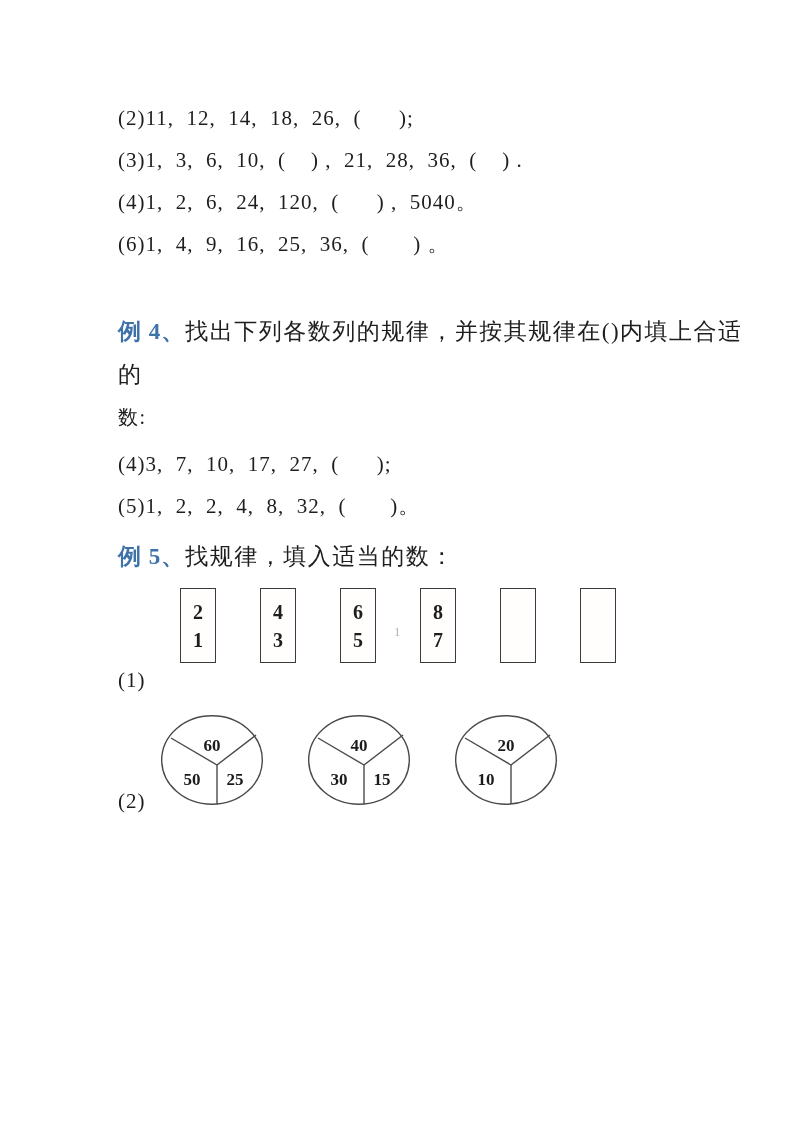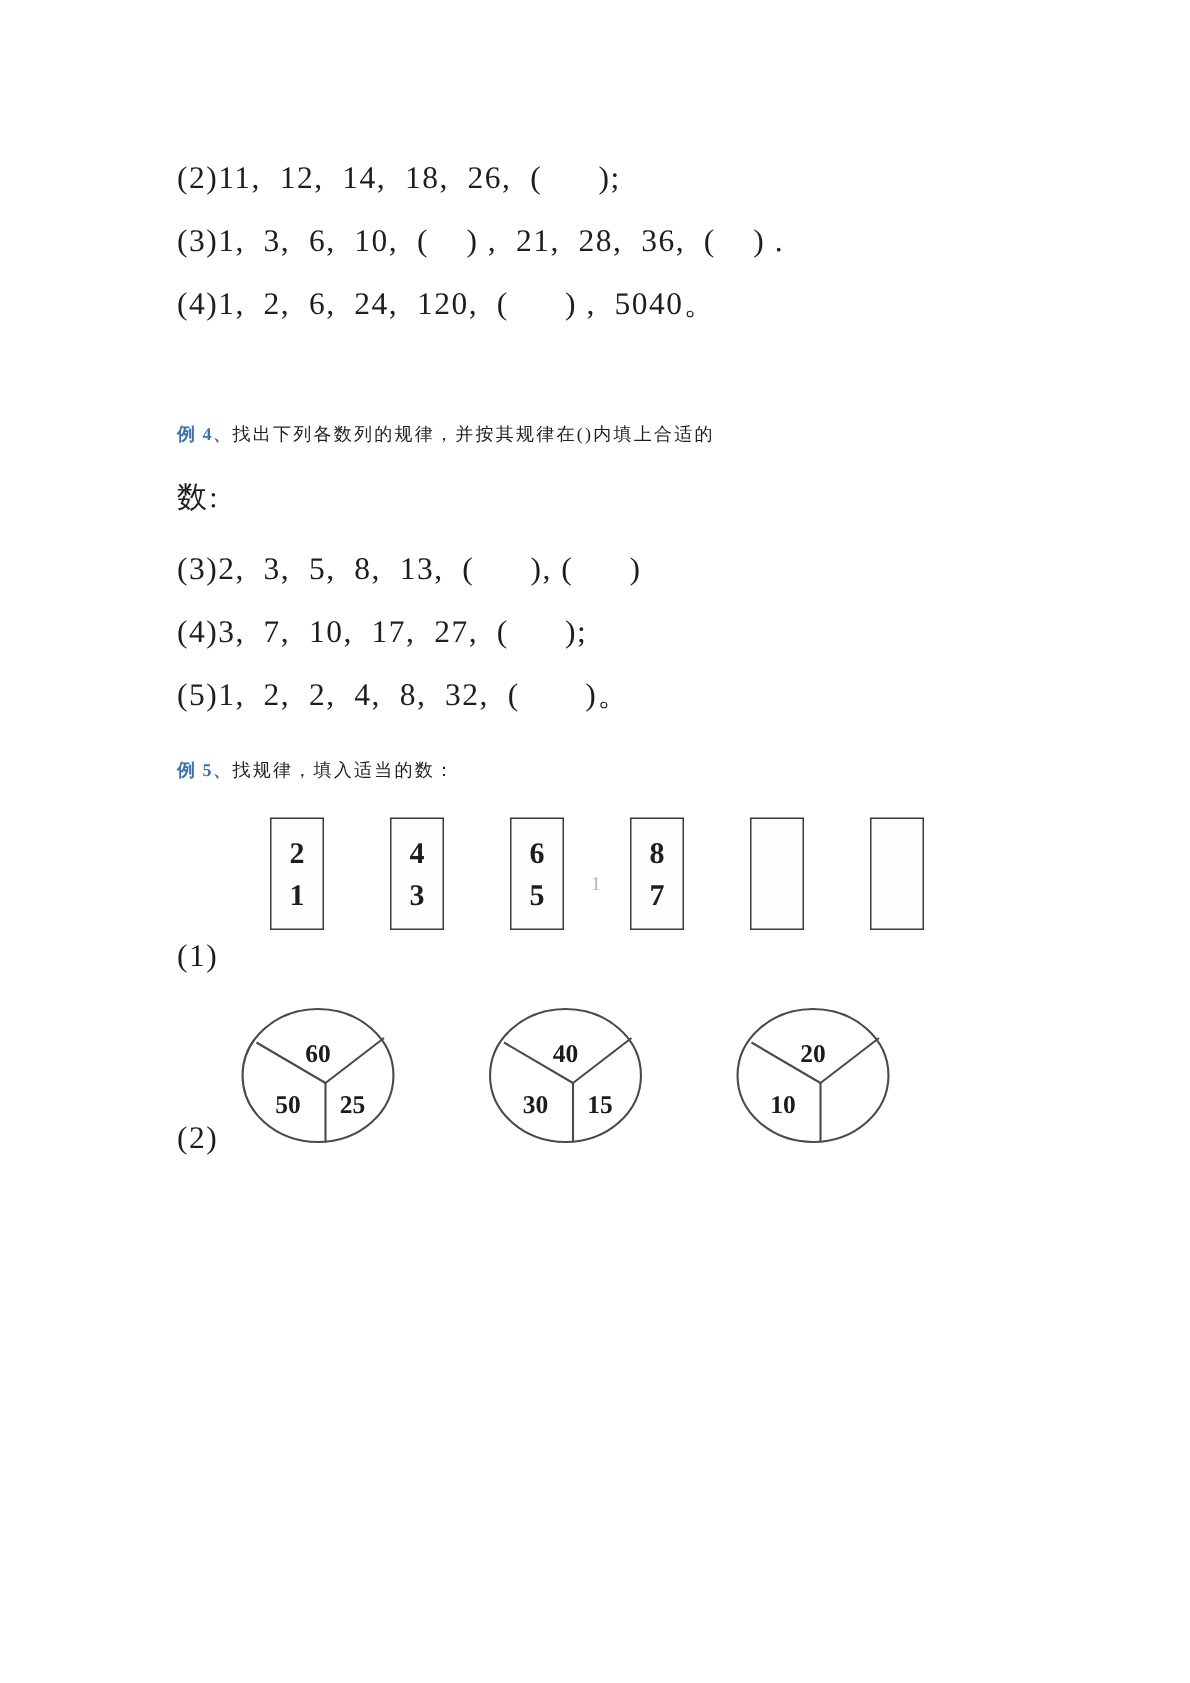--- a/index.html
+++ b/index.html
@@ -15,21 +15,21 @@
     overflow:hidden;
   }
   .seq-line {
     font-size:21px;
     line-height:42px;
     letter-spacing:1px;
     white-space:pre;
   }
   .ex-heading {
     margin:45px 0 0 0;
-    font-size:12px;
+    font-size:23px;
     line-height:43px;
     letter-spacing:1.5px;
     font-weight:normal;
   }
   .ex-heading.second { margin-top:8px; }
   .ex-label {
     color:#3f72a8;
     font-weight:bold;
     letter-spacing:1px;
   }
@@ -71,21 +71,21 @@
     font-size:21px;
     line-height:26px;
     margin-top:4px;
     letter-spacing:1px;
   }
   .fig2 {
     position:relative;
     margin-top:21px;
     padding-left:42px;
     display:flex;
-    gap:61px;
+    gap:43px;
     height:94px;
   }
   .part-label2 {
     position:absolute;
     left:0; bottom:-6px;
     font-size:21px;
     letter-spacing:1px;
   }
   svg.circle-fig { width:104px; height:92px; display:block; }
   svg.circle-fig ellipse, svg.circle-fig line {
@@ -103,27 +103,27 @@
 </style>
 </head>
 <body>
 
 <div class="page">
 
   <section>
     <div class="seq-line">(2)11,  12,  14,  18,  26,  (      );</div>
     <div class="seq-line">(3)1,  3,  6,  10,  (    ) ,  21,  28,  36,  (    ) .</div>
     <div class="seq-line">(4)1,  2,  6,  24,  120,  (      ) ,  5040。</div>
+    <div class="seq-line">(6)1,  4,  9,  16,  25,  36,  (       ) 。</div>
   </section>
 
   <div class="ex-heading"><span class="ex-label">例 4、</span><span>找出下列各数列的规律，并按其规律在()内填上合适的</span></div>
   <div class="heading-line2">数:</div>
 
   <section class="seq-block2">
-    <div class="seq-line">(3)2,  3,  5,  8,  13,  (      ), (      )</div>
     <div class="seq-line">(4)3,  7,  10,  17,  27,  (      );</div>
     <div class="seq-line">(5)1,  2,  2,  4,  8,  32,  (       )。</div>
   </section>
 
   <div class="ex-heading second"><span class="ex-label">例 5、</span><span>找规律，填入适当的数：</span></div>
 
   <div class="boxes-row">
     <div class="numbox">
       <span>2</span>
       <span>1</span>

